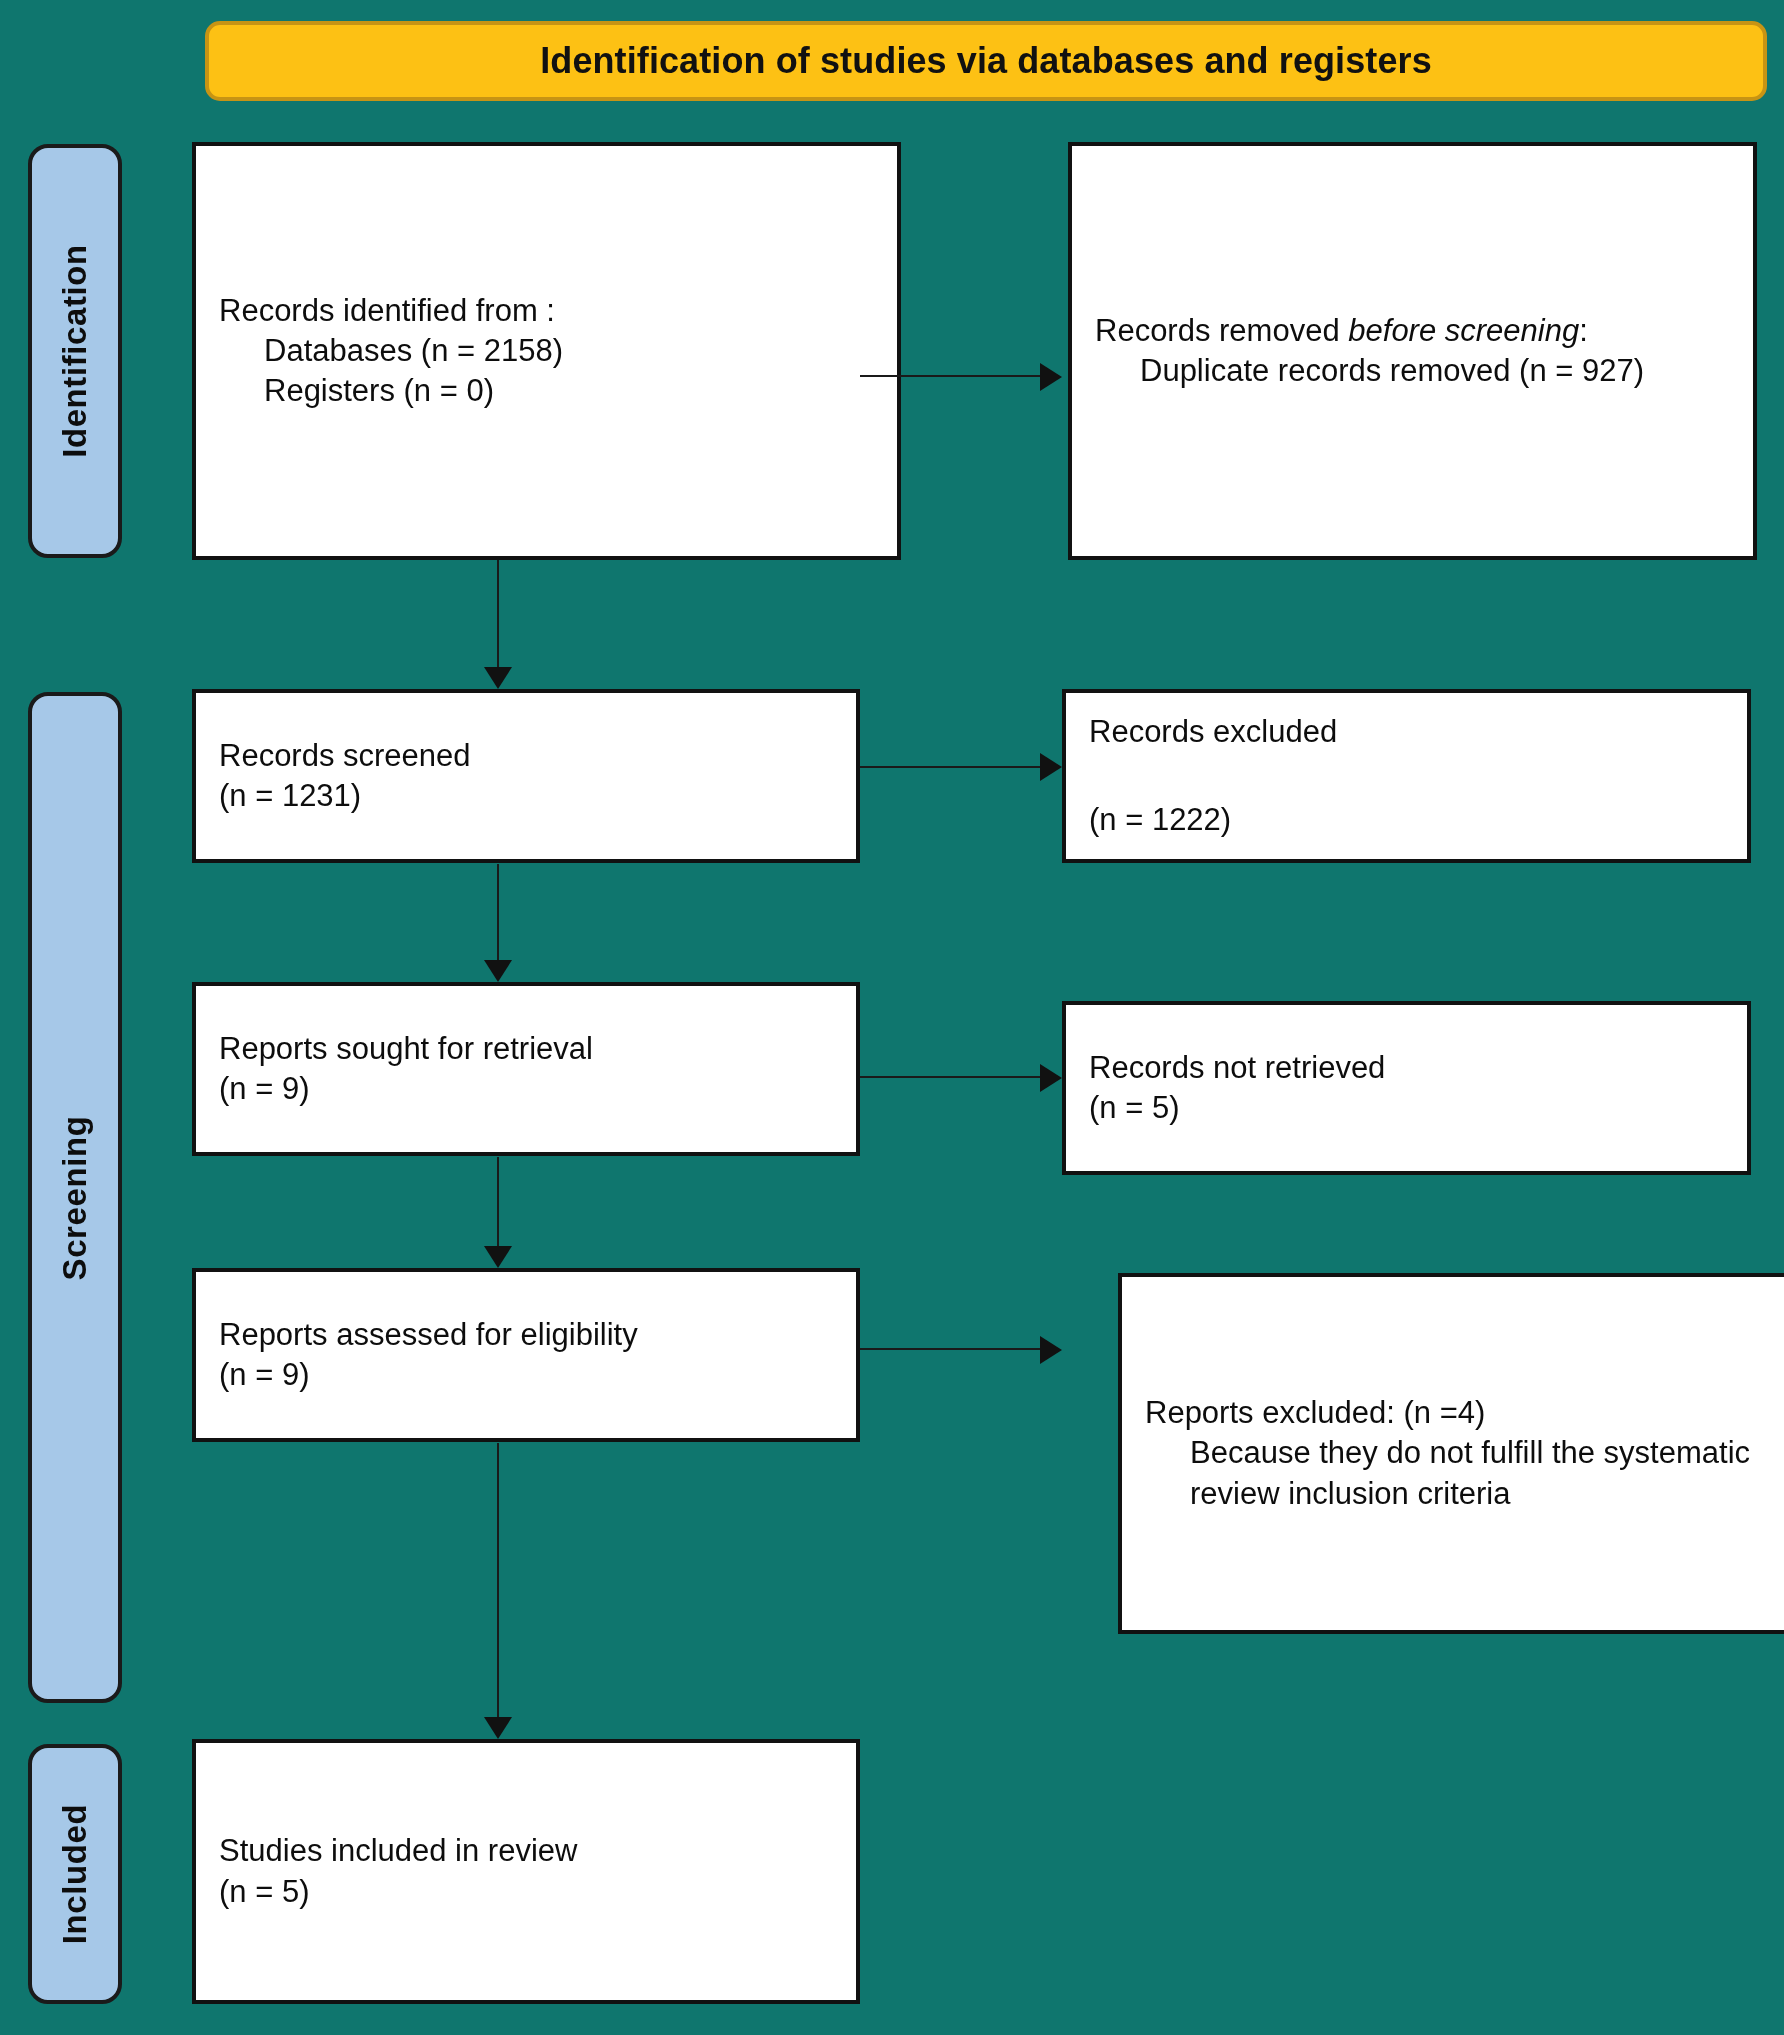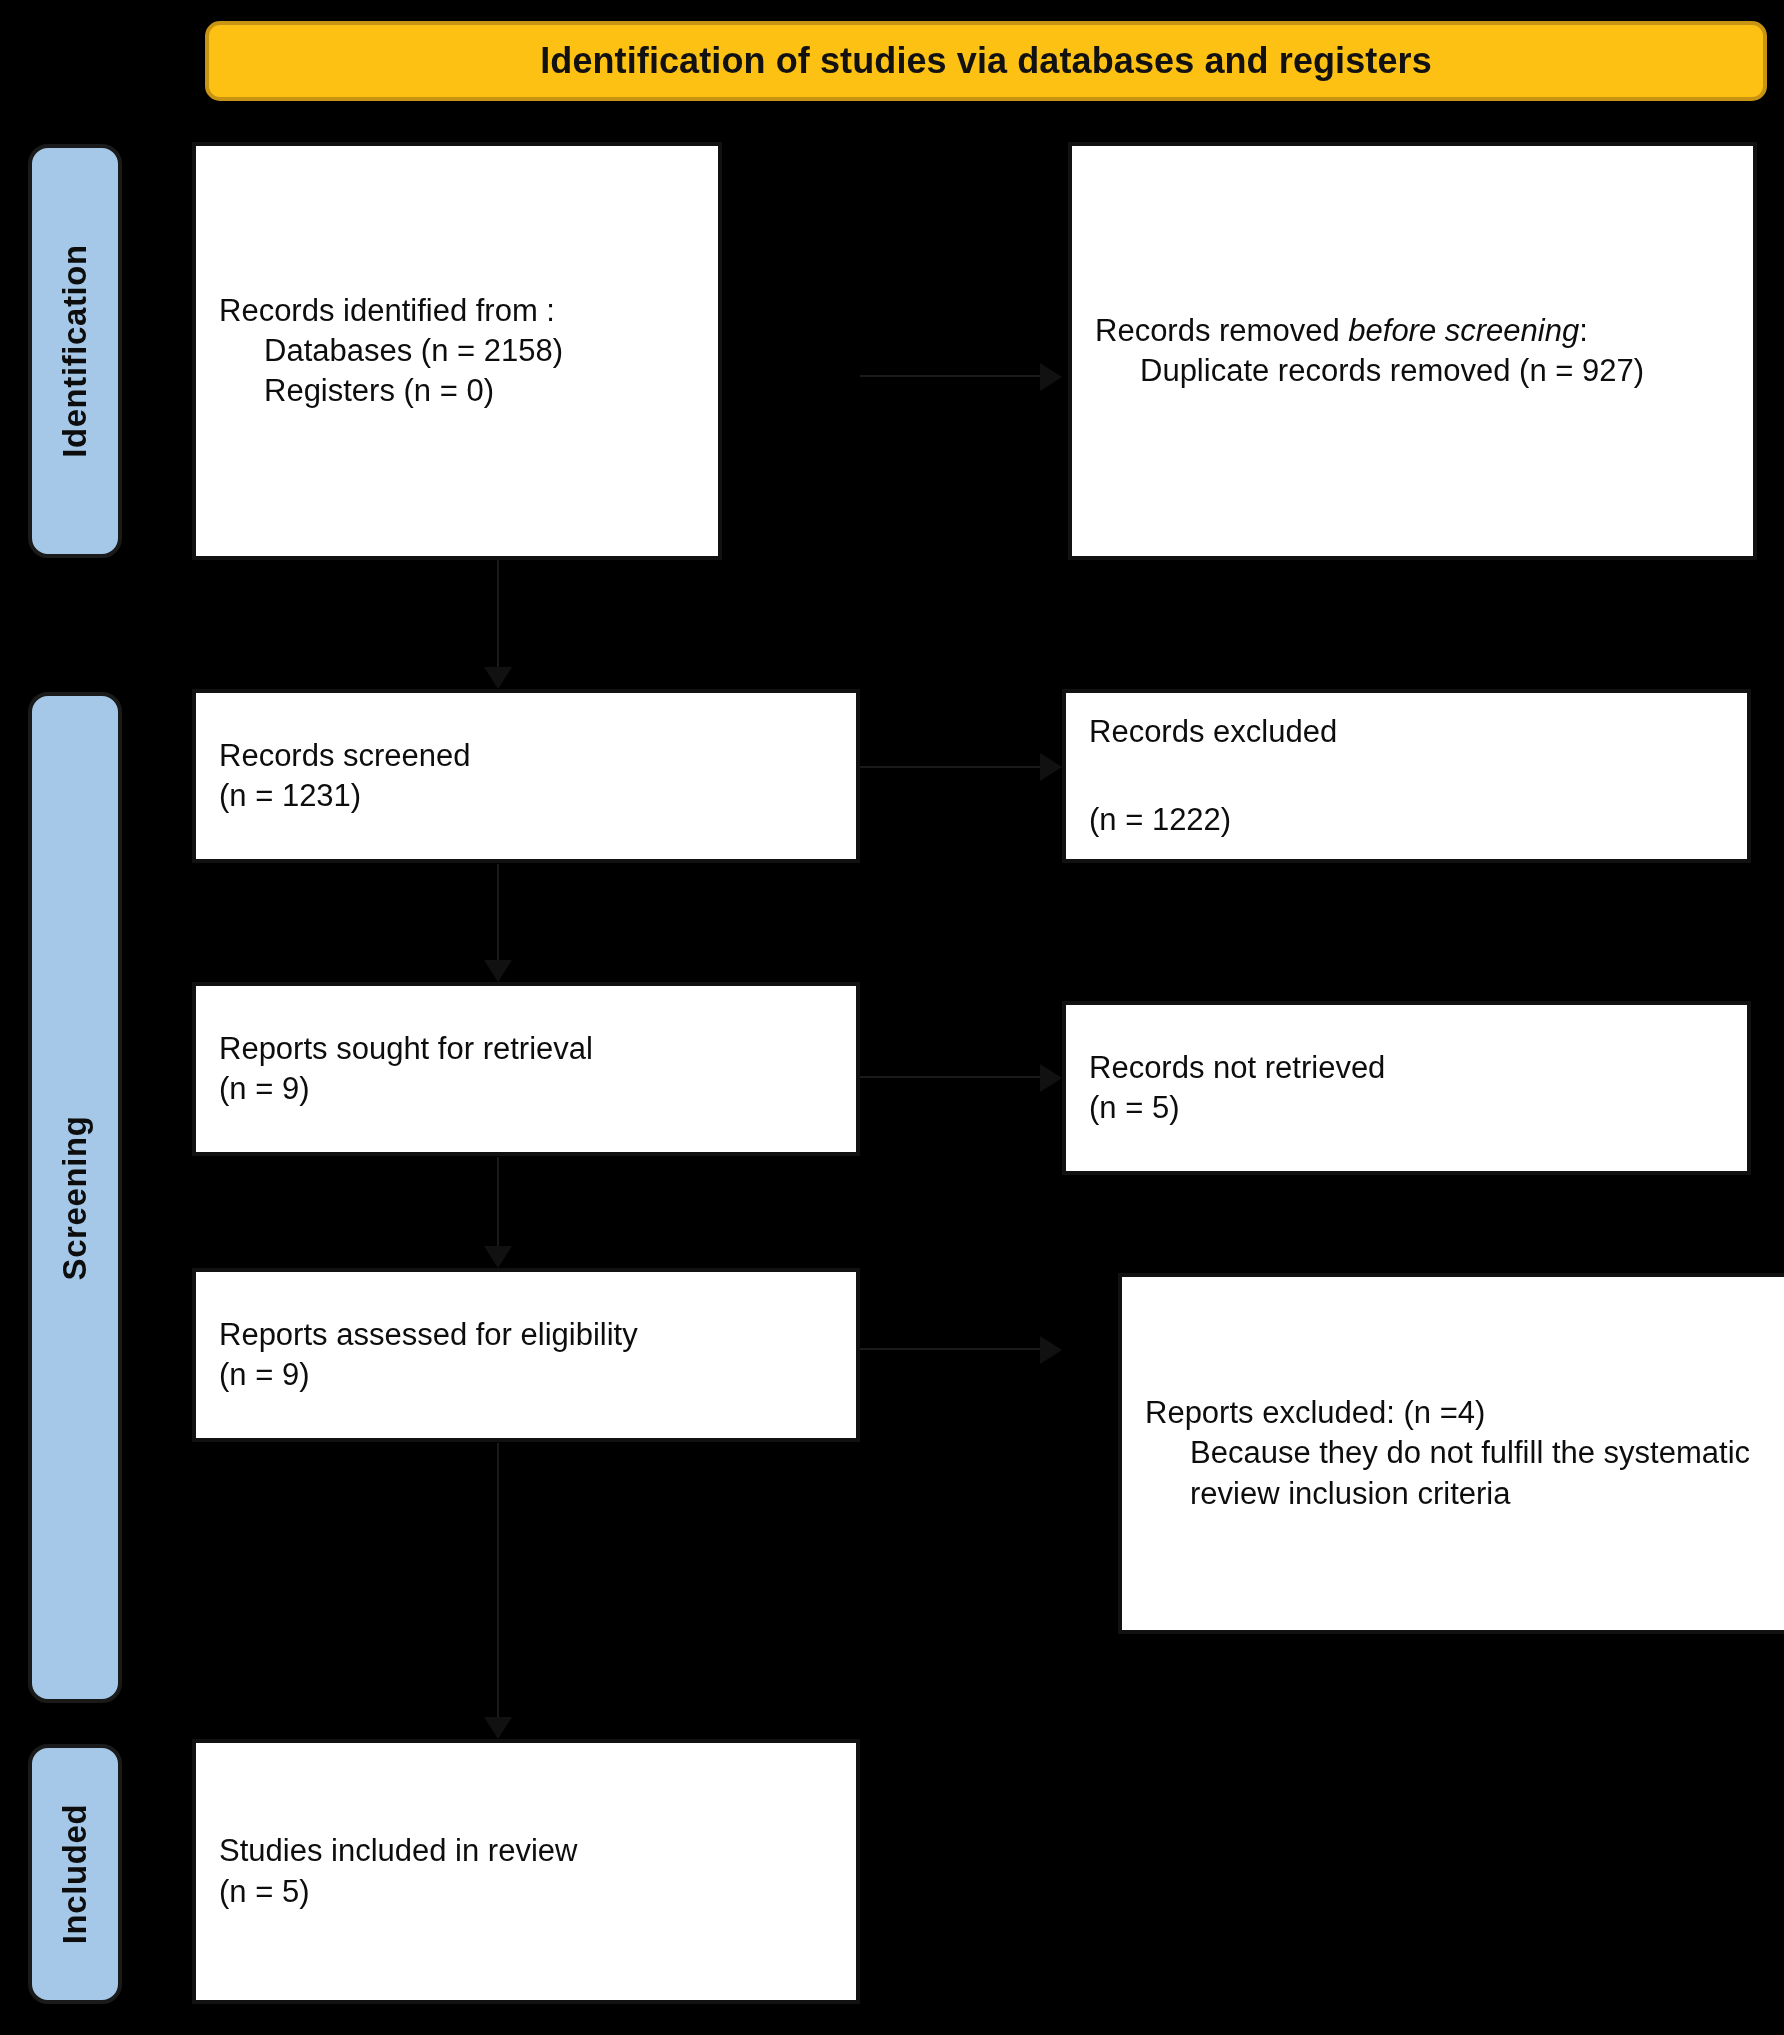--- a/index.html
+++ b/index.html
@@ -10,21 +10,21 @@
   body {
     font-family: "Liberation Sans", sans-serif;
     -webkit-font-smoothing: antialiased;
   }
 
   
   #prisma-canvas {
     position: relative;
     width: 1784px;
     height: 2035px;
-    background: #000000;
+    background: #0f766e;
     overflow: hidden;
   }
 
   
   #header-banner {
     position: absolute;
     left: 205px;
     top: 21px;
     width: 1562px;
     height: 80px;
@@ -82,21 +82,21 @@
   .flow-box .line {
     font-size: 31px;
     line-height: 1.30;
     color: #0d0d0d;
     white-space: pre-wrap;
   }
   .flow-box .line.indent { padding-left: 45px; }
   .flow-box .line em { font-style: italic; }
 
   
-  #box-identified      { left: 192px; top: 142px;  width: 530px; height: 418px; }
+  #box-identified      { left: 192px; top: 142px;  width: 709px; height: 418px; }
   #box-screened        { left: 192px; top: 689px; width: 668px; height: 174px; }
   #box-sought          { left: 192px; top: 982px; width: 668px; height: 174px; }
   #box-assessed        { left: 192px; top: 1268px; width: 668px; height: 174px; }
   #box-included        { left: 192px; top: 1739px; width: 668px; height: 265px; }
 
   
   #box-removed         { left: 1068px; top: 142px;  width: 689px; height: 418px; }
   #box-excluded-recs   { left: 1062px; top: 689px; width: 689px; height: 174px; gap: 48px; }
   #box-not-retrieved   { left: 1062px; top: 1001px; width: 689px; height: 174px; }
   #box-excluded-reps   { left: 1118px; top: 1273px; width: 689px; height: 361px; }

